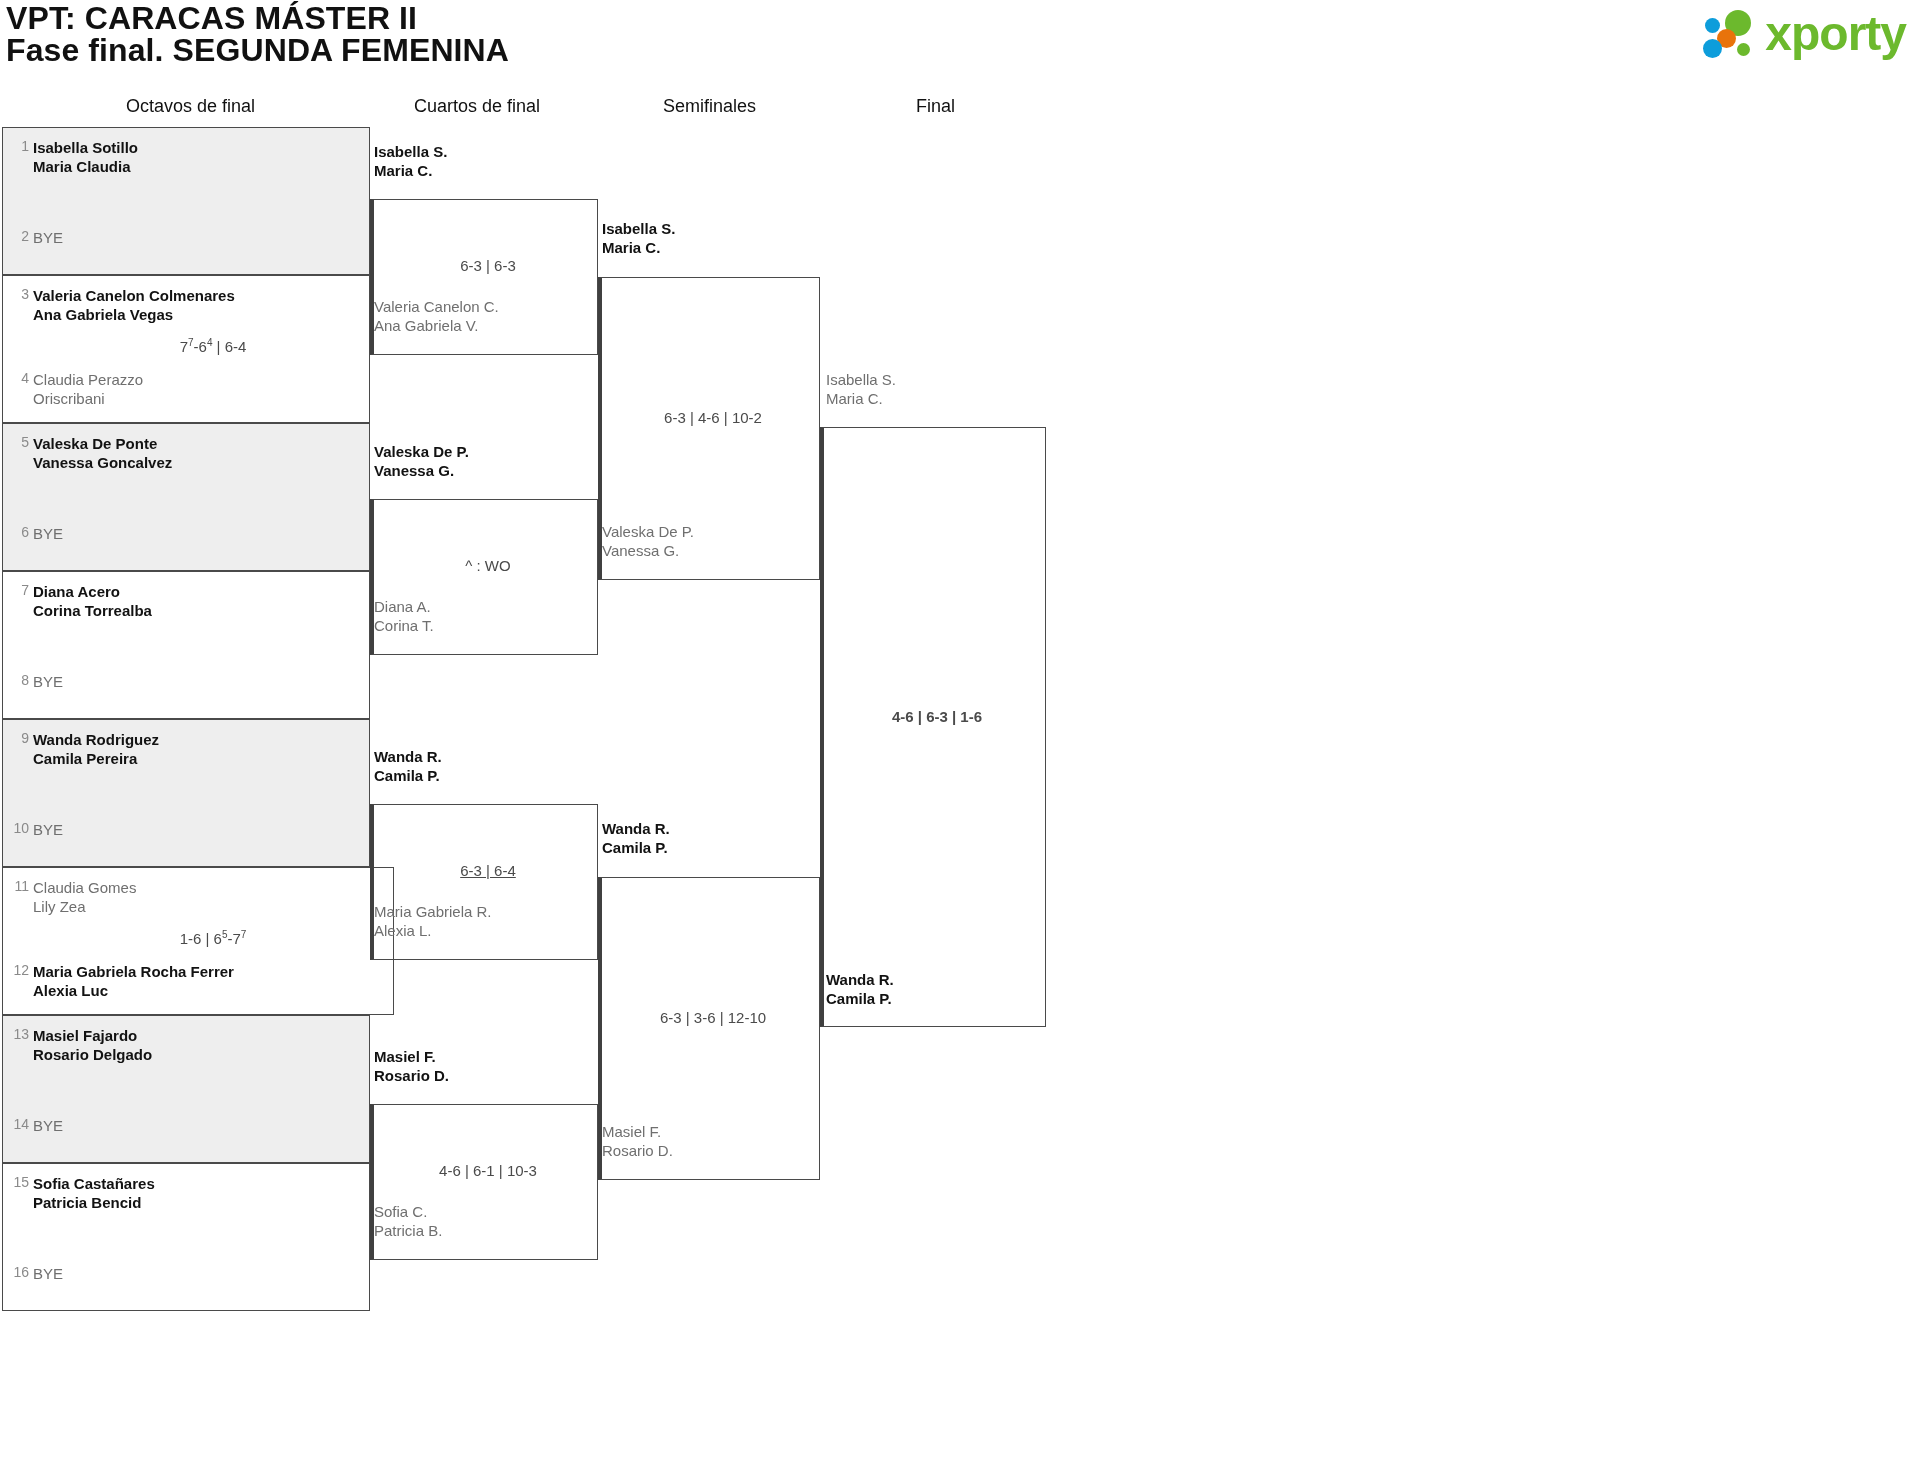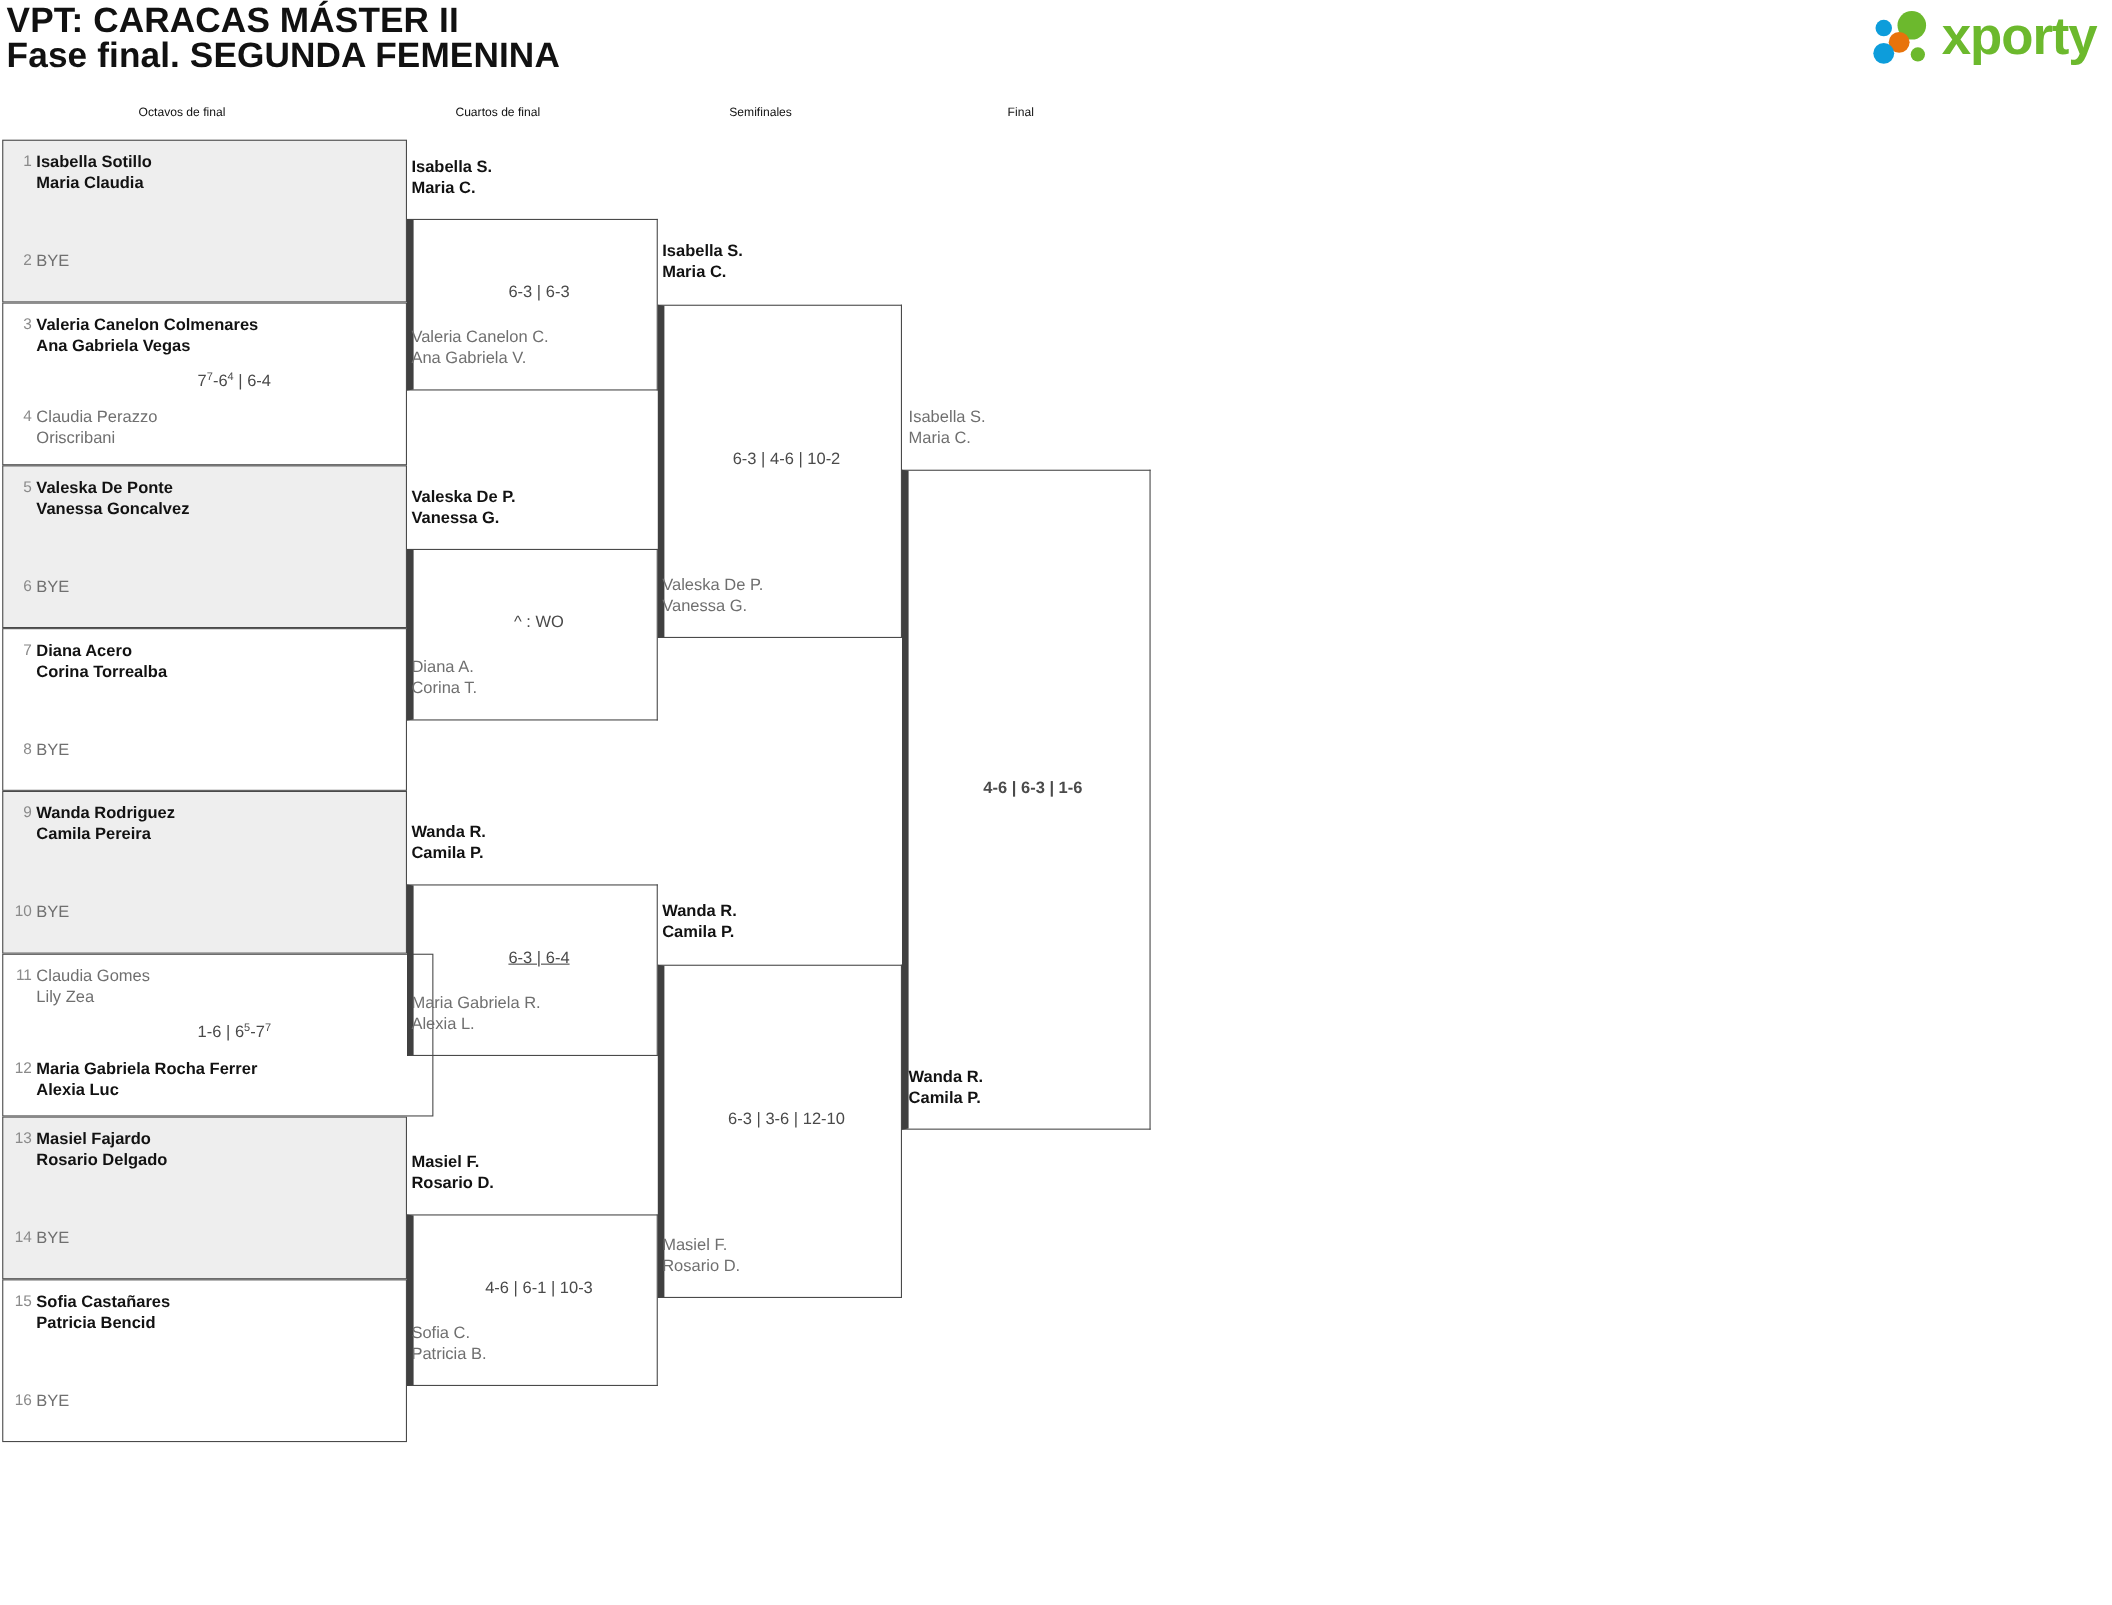--- a/index.html
+++ b/index.html
@@ -21,21 +21,21 @@
   .logo-mark { position: relative; width: 56px; height: 52px; }
   .logo-mark i { position: absolute; border-radius: 50%; display: block; }
   .d-big-green  { width: 26px; height: 26px; left: 22px; top: 2px;  background: #6cb92d; }
   .d-blue-top   { width: 15px; height: 15px; left: 2px;  top: 10px; background: #0d9ddb; }
   .d-orange     { width: 19px; height: 19px; left: 14px; top: 21px; background: #e8730b; }
   .d-blue-bot   { width: 19px; height: 19px; left: 0px;  top: 31px; background: #0d9ddb; }
   .d-sml-green  { width: 13px; height: 13px; left: 34px; top: 35px; background: #6cb92d; }
   .logo-word { font-size: 48px; font-weight: 700; color: #6cb92d; line-height: 48px; letter-spacing: -1px; }
 
   
-  .round-head { position: absolute; font-size: 11px; color: #111; white-space: nowrap; }
+  .round-head { position: absolute; font-size: 18px; color: #111; white-space: nowrap; }
 
   
   .match-box {
     position: absolute;
     border: 1px solid #4a4a4a;
     background: #ffffff;
   }
   .match-box.shaded { background: #eeeeee; }
 
   .slot { position: absolute; left: 0; width: 100%; padding: 0 4px 0 0; }
@@ -55,21 +55,21 @@
   }
   .score sup { font-size: 10px; vertical-align: super; line-height: 0; }
 
   
   .conn {
     position: absolute;
     border: 1px solid #4a4a4a;
     background: transparent;
     border-left: none;
   }
-  .conn.with-left { border-left: 6px solid #404040; }
+  .conn.with-left { border-left: 4px solid #404040; }
 
   
   .adv { position: absolute; }
   .adv .nm { white-space: nowrap; }
 </style>
 </head>
 <body>
 
 <div id="root">
 

